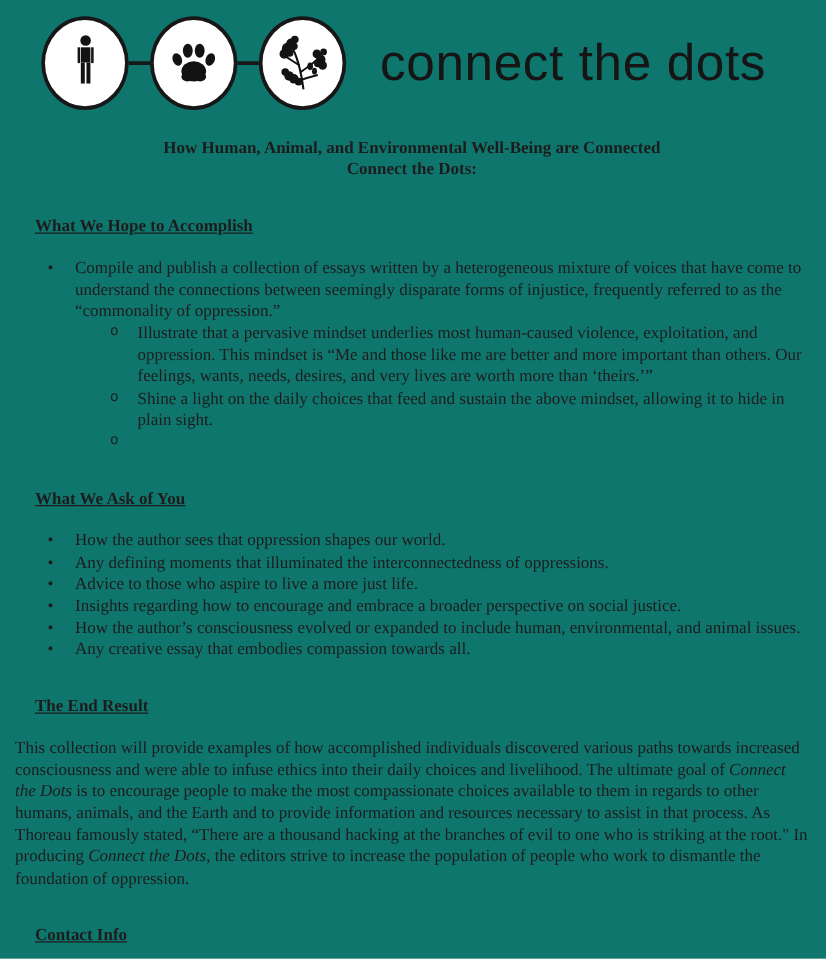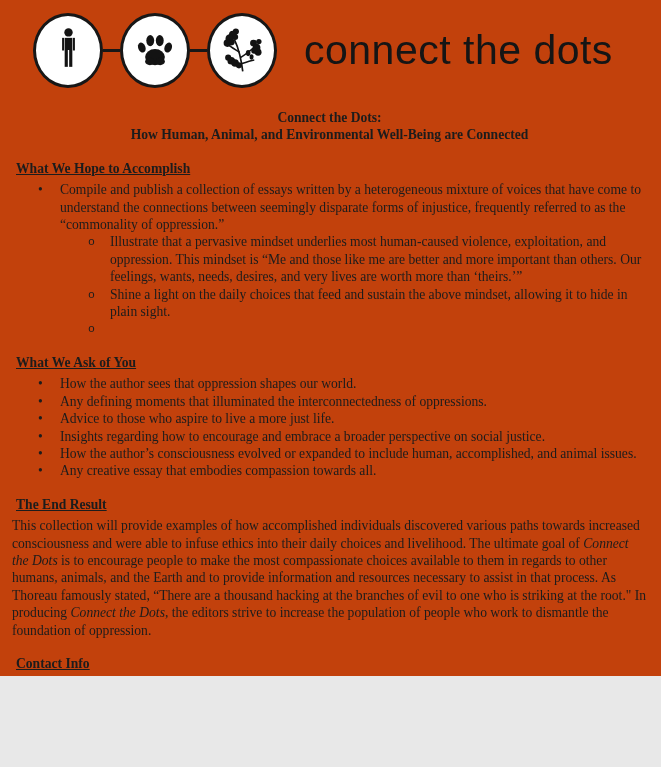--- a/index.html
+++ b/index.html
@@ -1,35 +1,35 @@
 <!DOCTYPE html>
 <html><head>
 <meta charset="utf-8">
 <style>
   html,body{margin:0;padding:0;background:#e8e8e8;}
   .page{
-    width:661px;height:676px;box-sizing:border-box;
-    background:#c2410c;color:#1c1c1c;
+    width:661px;height:767px;box-sizing:border-box;
+    background:#0f766e;color:#1c1c1c;
     font-family:"Liberation Serif", serif;
     font-size:13.6px;line-height:17.4px;
     padding:6px 14px 0 12px;overflow:hidden;position:relative;
   }
   
   .logo-row{display:flex;align-items:center;margin-left:21px;margin-top:4px;height:80px;}
   .circle{width:64px;height:69px;border:3px solid #171717;border-radius:50%;
     display:flex;align-items:center;justify-content:center;flex:none;background:#fff;}
   .connector{width:17px;height:3px;background:#171717;flex:none;}
   .logo-text{font-family:"Liberation Sans", sans-serif;font-size:41px;line-height:44px;
     margin-left:27px;color:#151515;letter-spacing:0.5px;white-space:nowrap;}
   .icon-svg{display:block;}
   
   .title{margin-top:19px;text-align:center;font-weight:bold;}
   
   section{margin-top:12px;}
-  .h{font-size:13.6px;line-height:17.4px;margin:4px;font-weight:bold;
+  .h{font-size:13.6px;line-height:17.4px;margin:16px;font-weight:bold;
      text-decoration:underline;display:inline-block;}
   .h-wrap{line-height:17.4px;}
   p{margin:0;}
   .row{display:flex;align-items:flex-start;}
   .l1{padding-left:26px;}
   .l1 .marker{width:22px;flex:none;}
   .l2{padding-left:76px;}
   .l2 .marker{width:22px;flex:none;font-family:"Liberation Mono", monospace;font-size:11.5px;}
   .btext{flex:1;}
   
@@ -92,22 +92,22 @@
             <circle cx="26" cy="50" r="4"></circle>
           <ellipse cx="38" cy="34" rx="3" ry="4"></ellipse>
             <ellipse cx="42.5" cy="39" rx="2.6" ry="3.6"></ellipse>
         </g>
       </svg>
     </div>
     <div class="logo-text">connect the dots</div>
   </header>
 
   <div class="title">
+    <div>How Human, Animal, and Environmental Well-Being are Connected</div>
     <div>Connect the Dots:</div>
-    <div>How Human, Animal, and Environmental Well-Being are Connected</div>
   </div>
 
   <section>
     <div class="h-wrap"><h2 class="h">What We Hope to Accomplish</h2></div>
     <div class="row l1">
       <span class="marker">•</span>
       <span class="btext">Compile and publish a collection of essays written by a heterogeneous mixture of voices that have come to understand the connections between seemingly disparate forms of injustice, frequently referred to as the “commonality of oppression.”</span>
     </div>
     <div class="row l2">
       <span class="marker">o</span>
@@ -135,21 +135,21 @@
     <div class="row l1">
       <span class="marker">•</span>
       <span class="btext">Advice to those who aspire to live a more just life.</span>
     </div>
     <div class="row l1">
       <span class="marker">•</span>
       <span class="btext">Insights regarding how to encourage and embrace a broader perspective on social justice.</span>
     </div>
     <div class="row l1">
       <span class="marker">•</span>
-      <span class="btext">How the author’s consciousness evolved or expanded to include human, accomplished, and animal issues.</span>
+      <span class="btext">How the author’s consciousness evolved or expanded to include human, environmental, and animal issues.</span>
     </div>
     <div class="row l1">
       <span class="marker">•</span>
       <span class="btext">Any creative essay that embodies compassion towards all.</span>
     </div>
   </section>
 
   <section>
     <div class="h-wrap"><h2 class="h">The End Result</h2></div>
     <p><span>This collection will provide examples of how accomplished individuals discovered various paths towards increased consciousness and were able to infuse ethics into their daily choices and livelihood. The ultimate goal of </span><i>Connect the Dots</i><span> is to encourage people to make the most compassionate choices available to them in regards to other humans, animals, and the Earth and to provide information and resources necessary to assist in that process.  As Thoreau famously stated, “There are a thousand hacking at the branches of evil to one who is striking at the root."  In producing </span><i>Connect the Dots</i><span>, the editors strive to increase the population of people who work to dismantle the foundation of oppression.</span></p>

